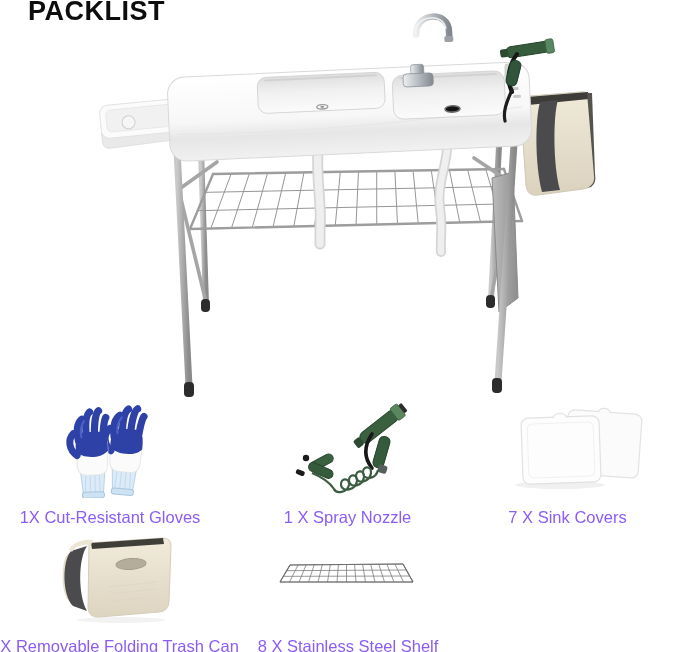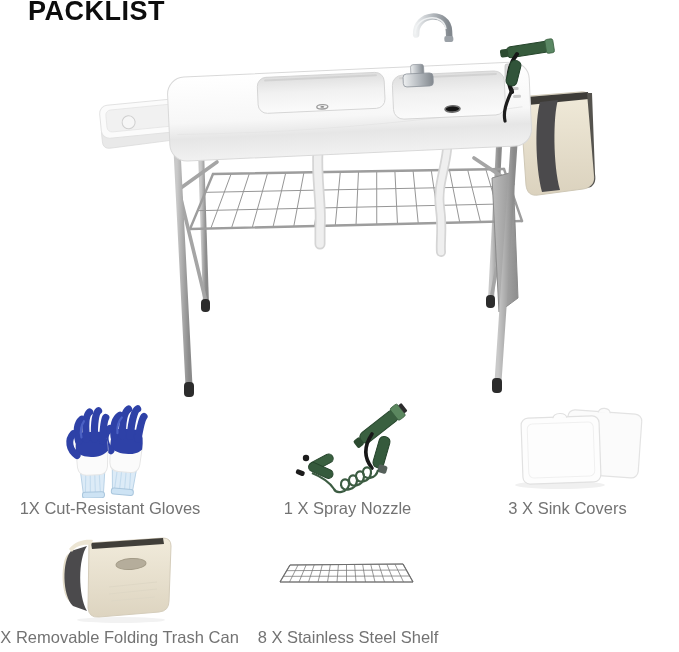--- a/index.html
+++ b/index.html
@@ -3,21 +3,21 @@
 <meta charset="utf-8">
 <style>
   html,body{margin:0;padding:0;background:#fff;}
   .canvas{position:relative;width:679px;height:652px;background:#ffffff;
           font-family:"Liberation Sans",sans-serif;overflow:hidden;}
   .title{position:absolute;left:28px;top:-4px;font-size:27px;font-weight:bold;
          letter-spacing:.5px;color:#0d0d0d;}
   .hero{position:absolute;left:0;top:0;width:679px;height:400px;}
   .item{position:absolute;display:flex;flex-direction:column;align-items:center;}
   .item svg{display:block;}
-  .label{font-size:16.5px;color:#737373;white-space:nowrap;margin-top:1px;}
+  .label{font-size:16.5px;color:#8b5cf6;white-space:nowrap;margin-top:10px;}
   #item-gloves{left:10px;top:400px;width:200px;}
   #item-nozzle{left:240px;top:400px;width:215px;}
   #item-covers{left:460px;top:400px;width:215px;}
   #item-trash{left:5px;top:531px;width:220px;}
   #item-shelf{left:240px;top:531px;width:216px;}
   #item-pipes{left:458px;top:531px;width:220px;}
 </style>
 </head>
 <body>
 
@@ -219,21 +219,21 @@
         <rect x="106" y="12" width="74" height="64" rx="7" fill="#fbfbfb" stroke="#e3e3e3" stroke-width="1.2"></rect>
         <path d="M136,13 C137,7 147,7 148,13" fill="#fbfbfb" stroke="#e3e3e3" stroke-width="1.1"></path>
       </g>
       <ellipse cx="100" cy="85" rx="45" ry="4" fill="#f0f0f0"></ellipse>
       <g transform="rotate(-2 100 50)">
         <rect x="62" y="17" width="78" height="66" rx="7" fill="#fdfdfd" stroke="#e1e1e1" stroke-width="1.2"></rect>
         <path d="M94,18 C95,12 107,12 108,18" fill="#fdfdfd" stroke="#e1e1e1" stroke-width="1.1"></path>
         <rect x="68" y="23" width="66" height="54" rx="5" fill="none" stroke="#f0f0f0" stroke-width="1"></rect>
       </g>
     </svg>
-    <div class="label">3 X Sink Covers</div>
+    <div class="label">7 X Sink Covers</div>
   </div>
 
   <div class="item" id="item-trash">
     <svg width="220" height="96" viewBox="0 0 220 96">
       <defs>
         <linearGradient id="gCream2" x1="0" y1="0" x2="0" y2="1">
           <stop offset="0" stop-color="#f1ebdb"></stop>
             <stop offset="1" stop-color="#ddd4c0"></stop>
         </linearGradient>
       </defs>

